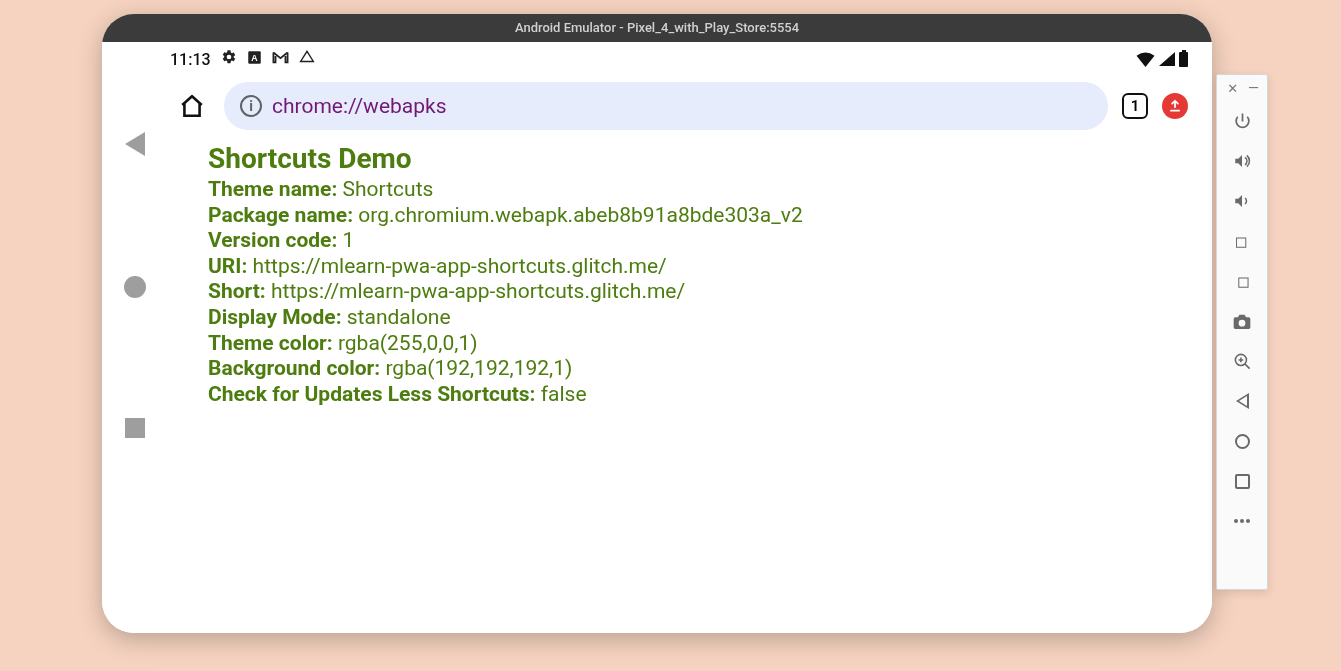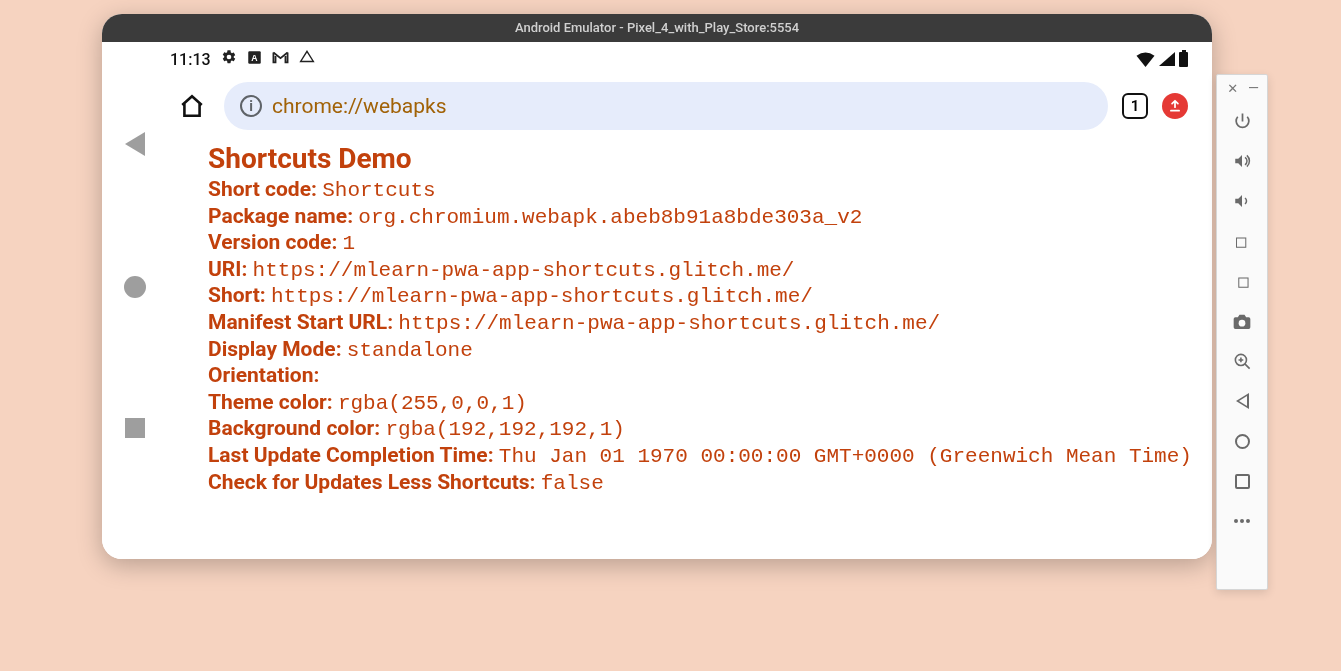--- a/index.html
+++ b/index.html
@@ -9,23 +9,23 @@
     height: 671px;
     font-family: Roboto, "Helvetica Neue", Arial, sans-serif;
     position: relative;
     overflow: hidden;
   }
   .emulator-window {
     position: absolute;
     left: 102px;
     top: 14px;
     width: 1110px;
-    height: 545px;
+    height: 619px;
     background: #fff;
-    border-radius: 20px;
+    border-radius: 32px;
     box-shadow: 0 6px 24px rgba(0,0,0,0.25);
     overflow: hidden;
     display: flex;
     flex-direction: column;
   }
   .titlebar {
     background: #3b3b3b;
     color: #d0d0d0;
     font-size: 13px;
     text-align: center;
@@ -104,53 +104,53 @@
     font-size: 21px;
   }
   .urlbar .info-ico {
     width: 22px; height: 22px;
     border: 2px solid #5f6368;
     border-radius: 50%;
     display: flex; align-items: center; justify-content: center;
     font-size: 14px; font-weight: 700;
     color: #5f6368;
   }
-  .urlbar .urltext { color: #a16207; }
+  .urlbar .urltext { color: #701a75; }
   .tab-count {
     width: 26px; height: 26px;
     border: 2.5px solid #111;
     border-radius: 6px;
     display: flex; align-items: center; justify-content: center;
     font-size: 15px; font-weight: 600;
   }
   .ext-badge {
     width: 26px; height: 26px;
     border-radius: 50%;
     background: #e53935;
     display: flex; align-items: center; justify-content: center;
     color: #fff; font-size: 15px; font-weight: 700;
   }
   .page {
     flex: 1;
     padding: 2px 10px 5px 40px;
     overflow: hidden;
-    color: #c2410c;
+    color: #4d7c0f;
   }
   .page h1 {
     font-size: 28px;
     font-weight: 700;
     margin-bottom: 2px;
   }
   .kv {
     font-size: 21px;
     line-height: 1.22;
     white-space: nowrap;
   }
   .kv .k { font-weight: 700; }
-  .kv .v { font-weight: 400; font-family: Liberation Mono, monospace; }
+  .kv .v { font-weight: 400; }
   
   .side-tools {
     position: absolute;
     left: 1216px;
     top: 74px;
     width: 52px;
     height: 516px;
     background: #fafafa;
     border: 1px solid #d6d6d6;
     border-radius: 2px;
@@ -267,31 +267,28 @@
         <div class="ext-badge">
           <svg width="14" height="14" viewBox="0 0 24 24" fill="#fff">
               <path d="M12 3 L12 14 M12 3 L7 8 M12 3 L17 8 M5 20 H19" stroke="#fff" stroke-width="3" stroke-linecap="round" fill="none"></path>
             </svg>
         </div>
       </div>
 
       <div class="page">
         <h1>Shortcuts Demo</h1>
         <div id="fields">
-            <div class="kv"><span class="k">Short code: </span><span class="v">Shortcuts</span></div>
+            <div class="kv"><span class="k">Theme name: </span><span class="v">Shortcuts</span></div>
             <div class="kv"><span class="k">Package name: </span><span class="v">org.chromium.webapk.abeb8b91a8bde303a_v2</span></div>
             <div class="kv"><span class="k">Version code: </span><span class="v">1</span></div>
             <div class="kv"><span class="k">URI: </span><span class="v">https://mlearn-pwa-app-shortcuts.glitch.me/</span></div>
             <div class="kv"><span class="k">Short: </span><span class="v">https://mlearn-pwa-app-shortcuts.glitch.me/</span></div>
-            <div class="kv"><span class="k">Manifest Start URL: </span><span class="v">https://mlearn-pwa-app-shortcuts.glitch.me/</span></div>
             <div class="kv"><span class="k">Display Mode: </span><span class="v">standalone</span></div>
-            <div class="kv"><span class="k">Orientation: </span><span class="v"></span></div>
             <div class="kv"><span class="k">Theme color: </span><span class="v">rgba(255,0,0,1)</span></div>
             <div class="kv"><span class="k">Background color: </span><span class="v">rgba(192,192,192,1)</span></div>
-            <div class="kv"><span class="k">Last Update Completion Time: </span><span class="v">Thu Jan 01 1970 00:00:00 GMT+0000 (Greenwich Mean Time)</span></div>
             <div class="kv"><span class="k">Check for Updates Less Shortcuts: </span><span class="v">false</span></div>
           </div>
       </div>
 
     </div>
   </div>
 </div>
 
 <div class="side-tools">
   <div class="row">

